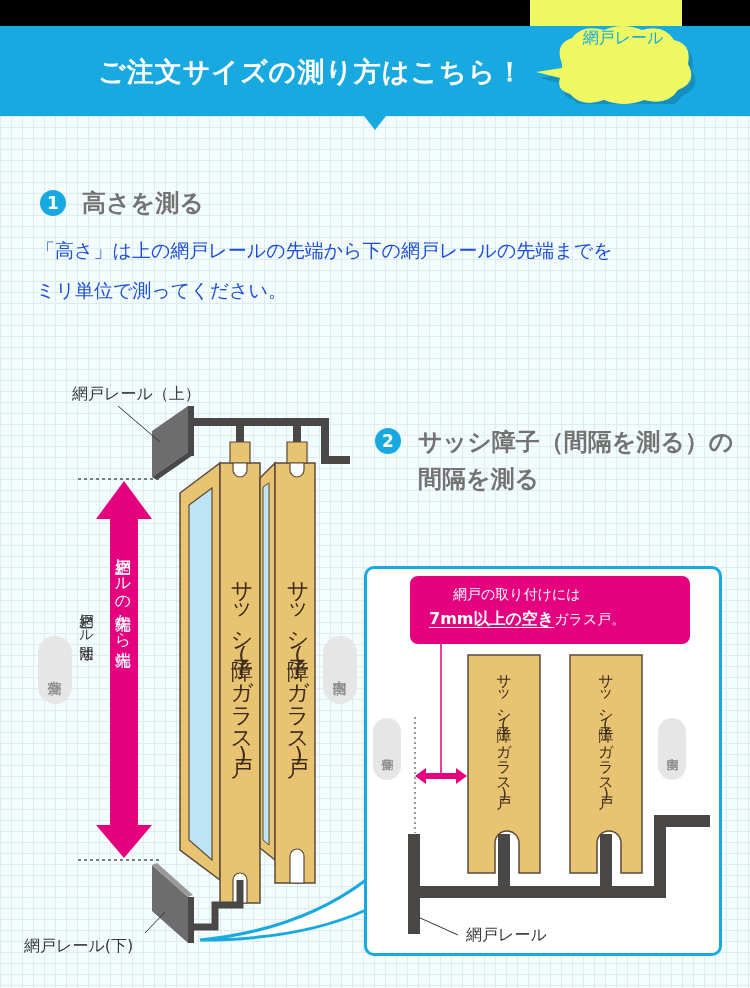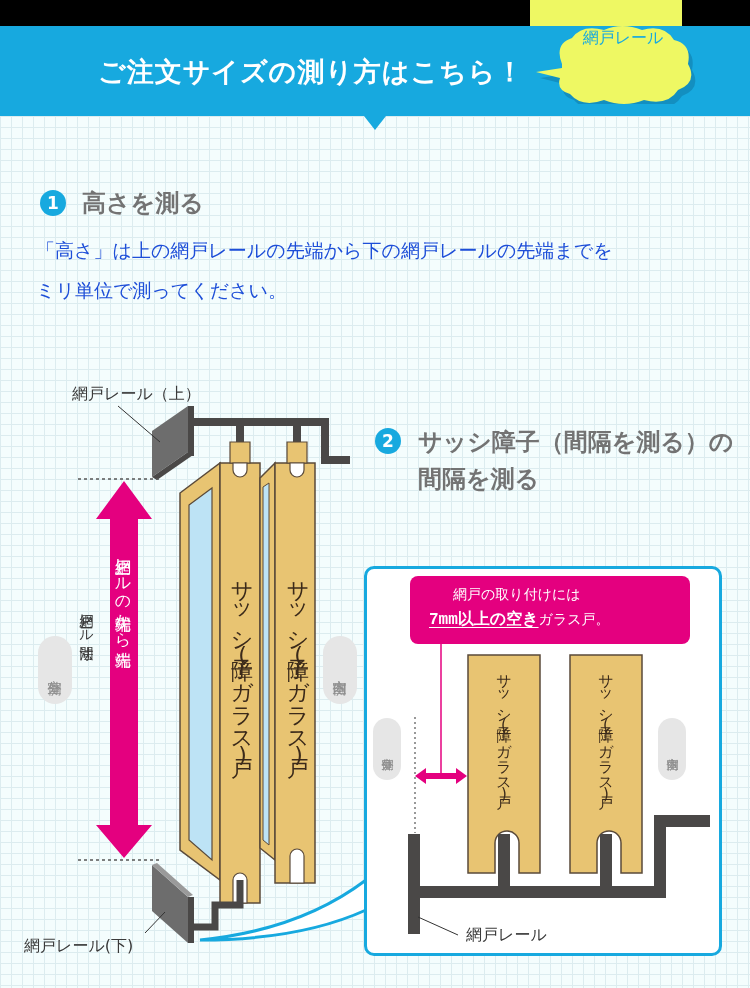--- a/index.html
+++ b/index.html
@@ -54,21 +54,21 @@
   .inset {
     position: absolute; left: 364px; top: 566px; width: 358px; height: 390px;
     border: 3px solid #17a9df; border-radius: 10px; background: #fff; box-sizing: border-box;
   }
   .callout {
     position: absolute; left: 410px; top: 576px; width: 280px; height: 68px;
     background: #e4007f; border-radius: 8px; color: #fff;
   }
   .callout-line1 { position: absolute; left: 19px; top: 10px; font-size: 14px; margin-left: 24px; }
   .callout-line2 { position: absolute; left: 19px; top: 33px; font-size: 14px; white-space: nowrap; }
-  .callout-em { font-size: 16px; font-weight: bold; text-decoration: underline; text-underline-offset: 3px; font-family: Liberation Mono, monospace; }
+  .callout-em { font-size: 16px; font-weight: bold; text-decoration: underline; text-underline-offset: 3px; }
   svg { position: absolute; left: 0; top: 0; }
 </style>
 </head>
 <body>
 
 <div class="topbar"></div>
 <div class="yellow-tab"></div>
 <div class="banner"></div>
 <div class="banner-title">ご注文サイズの測り方はこちら！</div>
 <div class="banner-pointer"></div>

